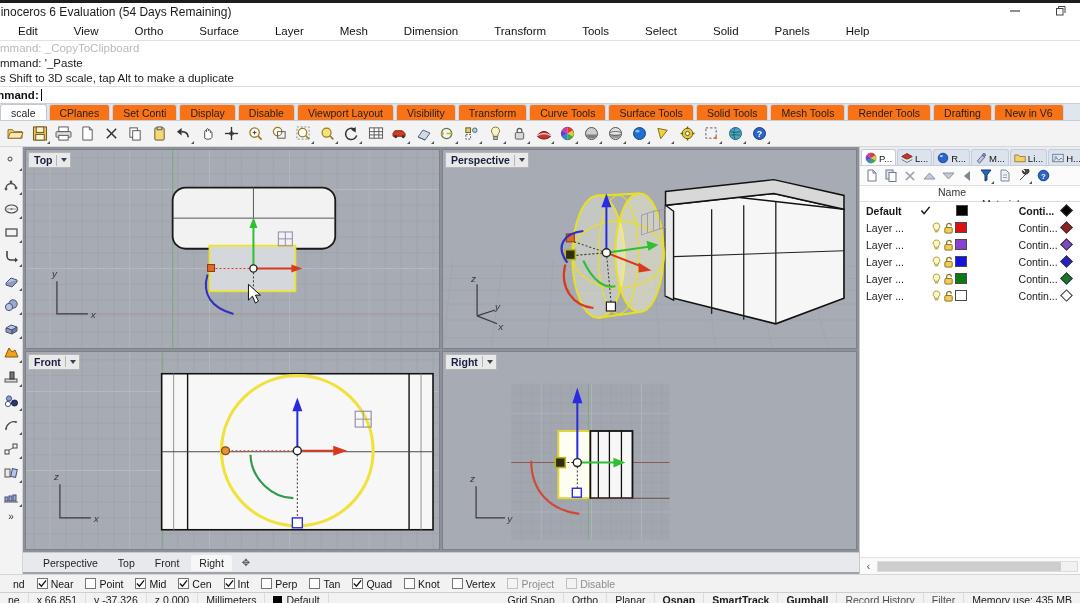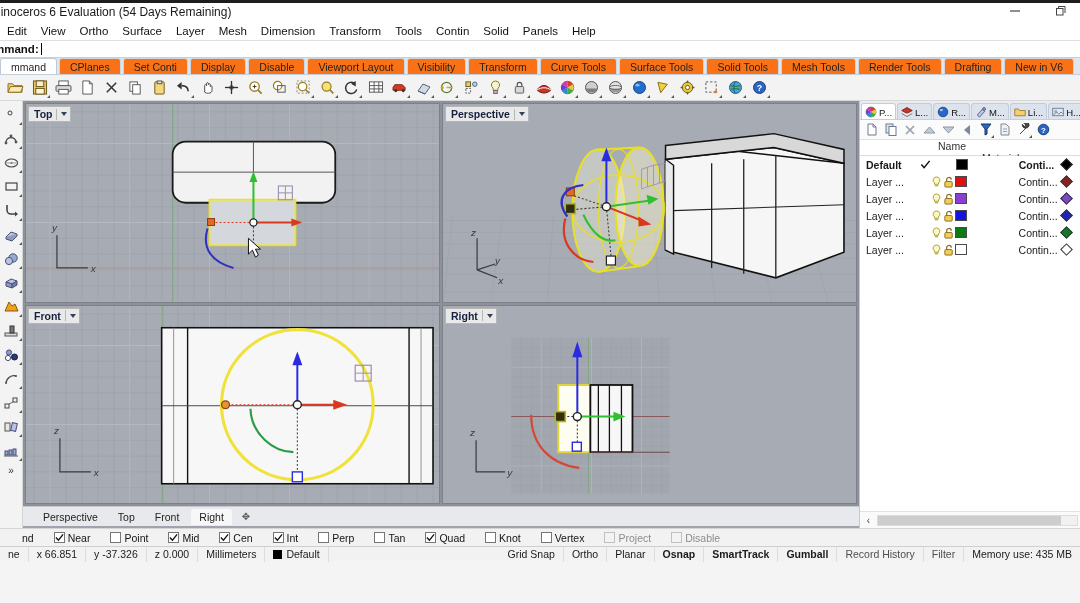--- a/index.html
+++ b/index.html
@@ -25,21 +25,21 @@
   }
   .win-ctrls { position: absolute; right: 8px; top: 0; height: 22px; display: flex; align-items: center; gap: 24px; }
   .win-btn { width: 22px; height: 20px; display:flex; align-items:center; justify-content:center; color:#333; }
   .win-btn svg { display:block; }
 
   
   .menubar {
     height: 18px; background: #ffffff; display: flex; align-items: center;
     padding-left: 0px; gap: 0px; font-size: 11.5px;
   }
-  .menu-item { padding: 1px 7px; color: #121212; white-space: nowrap; cursor: default; text-align: center; }
+  .menu-item { padding: 1px 18px; color: #121212; white-space: nowrap; cursor: default; text-align: center; }
 
   
   .cmd-area { background: #ffffff; border-top: 1px solid #e2e2e2; }
   .cmd-line {
     height: 15px; line-height: 15px; font-size: 11.5px; color: #1a1a1a;
     padding-left: 0px; white-space: nowrap; overflow: hidden;
   }
   .cmd-faded { color: #b9b9b9; }
   .cmd-prompt-row {
     height: 18px; display: flex; align-items: center;
@@ -174,21 +174,21 @@
     height: 17px; background:#fafafa; border-top:1px solid #e2e2e2;
     display:flex; align-items:center; padding: 0 2px; gap:2px;
   }
   .hs-arrow { width:13px; text-align:center; font-size:10px; color:#444; }
   .hs-track { flex:1; height:11px; background:#f1f1f1; border:1px solid #dcdcdc; position:relative; }
   .hs-thumb { position:absolute; left:0; top:0; bottom:0; width:92%; background:#cdcdcd; }
 
   
   .osnap-bar {
     height: 18px; background:#f2f2f2; display:flex; align-items:center;
-    border-top:1px solid #d5d5d5; font-size:10.5px; padding-left:16px; gap:8px;
+    border-top:1px solid #d5d5d5; font-size:10.5px; padding-left:7px; gap:0px;
   }
   .osnap-item { display:flex; align-items:center; gap:3px; padding: 0 6px; color:#141414; white-space:nowrap; }
   .osnap-item.dim { color:#8d8d8d; }
   .cbx {
     width: 11px; height: 11px; border:1px solid #767676; background:#fff;
     display:inline-flex; align-items:center; justify-content:center;
   }
   .cbx.dim { border-color:#c0c0c0; background:#f3f3f3; }
   .cbx svg { display:block; }
 
@@ -230,34 +230,39 @@
   <div class="menubar">
     <div class="menu-item">Edit</div>
     <div class="menu-item">View</div>
     <div class="menu-item">Ortho</div>
     <div class="menu-item">Surface</div>
     <div class="menu-item">Layer</div>
     <div class="menu-item">Mesh</div>
     <div class="menu-item">Dimension</div>
     <div class="menu-item">Transform</div>
     <div class="menu-item">Tools</div>
-    <div class="menu-item">Contin</div>
+    <div class="menu-item">Select</div>
     <div class="menu-item">Solid</div>
     <div class="menu-item">Panels</div>
     <div class="menu-item">Help</div>
   </div>
 
+  <div class="cmd-area">
+    <div class="cmd-line cmd-faded">mmand: _CopyToClipboard</div>
+    <div class="cmd-line">mmand: '_Paste</div>
+    <div class="cmd-line">s Shift to 3D scale, tap Alt to make a duplicate</div>
+  </div>
   <div class="cmd-prompt-row">
     <span class="cmd-prompt-label">mmand:</span>
     <span class="cmd-caret"></span>
     <span class="cmd-input-rest"></span>
   </div>
 
   <div class="tab-strip">
-    <div class="tt active">mmand</div>
+    <div class="tt active">scale</div>
     <div class="tt">CPlanes</div>
     <div class="tt">Set Conti</div>
     <div class="tt">Display</div>
     <div class="tt">Disable</div>
     <div class="tt">Viewport Layout</div>
     <div class="tt">Visibility</div>
     <div class="tt">Transform</div>
     <div class="tt">Curve Tools</div>
     <div class="tt">Surface Tools</div>
     <div class="tt">Solid Tools</div>

